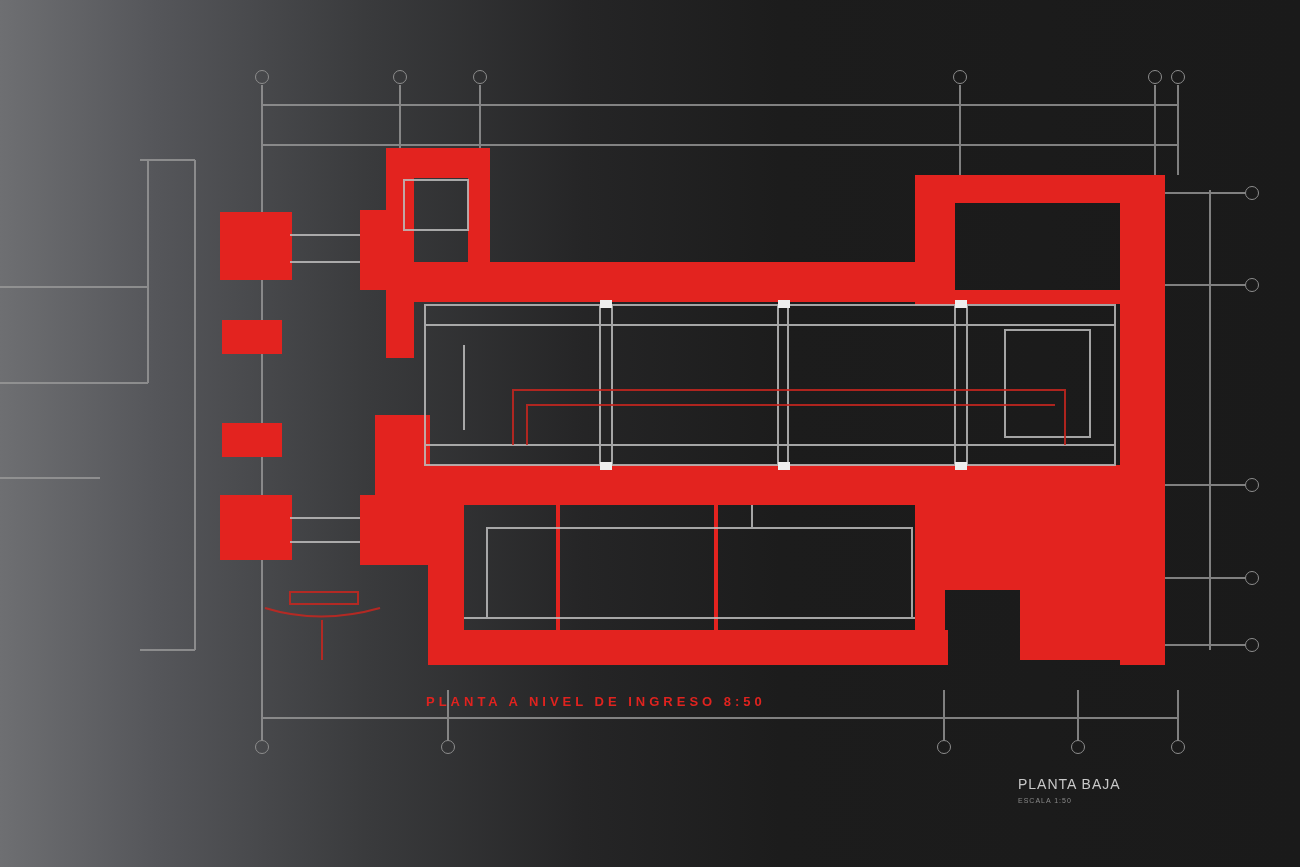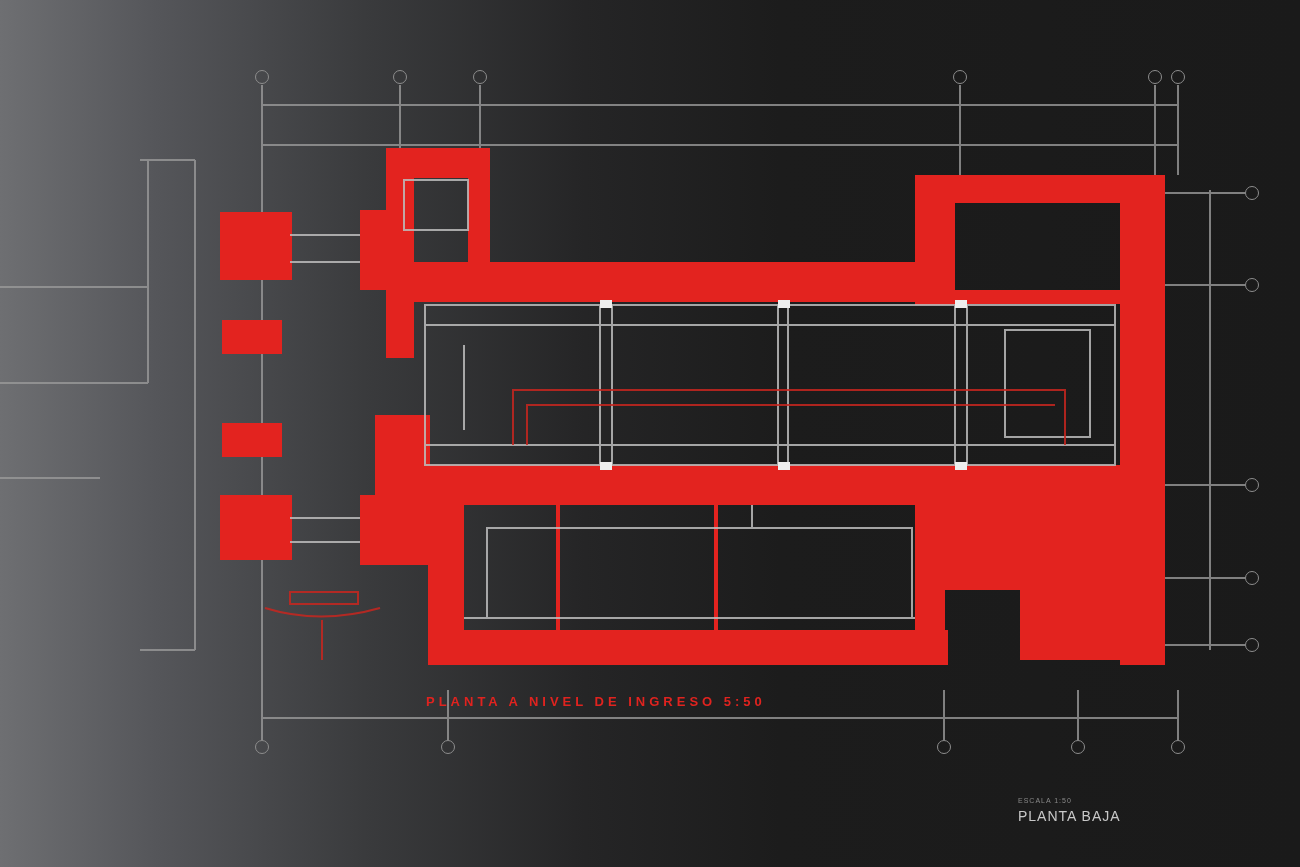--- a/index.html
+++ b/index.html
@@ -1,21 +1,21 @@
 <!DOCTYPE html>
 <html><head>
 <meta charset="utf-8">
 <style>
   html,body{margin:0;padding:0;}
   body{width:1300px;height:867px;overflow:hidden;position:relative;
     background:linear-gradient(90deg,#6e6f72 0%,#55565a 12%,#3a3b3d 28%,#252526 45%,#1c1c1c 60%,#1a1a1a 100%);
     font-family:"Liberation Sans",sans-serif;}
   svg{position:absolute;left:0;top:0;}
   .red-title{position:absolute;left:426px;top:694px;color:#e0231f;font-size:13px;font-weight:bold;letter-spacing:4px;white-space:nowrap;}
-  .plan-title{position:absolute;left:1018px;top:776px;color:#c8c8c8;font-size:14px;letter-spacing:1px;white-space:nowrap;margin-top:32px;}
+  .plan-title{position:absolute;left:1018px;top:776px;color:#c8c8c8;font-size:14px;letter-spacing:1px;white-space:nowrap;}
   .plan-sub{position:absolute;left:1018px;top:797px;color:#8a8a8a;font-size:7px;letter-spacing:1px;white-space:nowrap;}
   .axis-tag{position:absolute;width:14px;height:14px;border:1.5px solid #8d8d8d;border-radius:50%;box-sizing:border-box;}
 </style>
 </head>
 <body>
 
 <svg width="1300" height="867" viewBox="0 0 1300 867">
 
   <g stroke="#9a9a9a" stroke-width="2" fill="none" opacity="0.8">
     <line x1="262" y1="85" x2="262" y2="740"></line>
@@ -128,15 +128,15 @@
 <div class="axis-tag" style="left:441px;top:740px;"></div>
 <div class="axis-tag" style="left:937px;top:740px;"></div>
 <div class="axis-tag" style="left:1071px;top:740px;"></div>
 <div class="axis-tag" style="left:1171px;top:740px;"></div>
 <div class="axis-tag" style="left:1245px;top:186px;"></div>
 <div class="axis-tag" style="left:1245px;top:278px;"></div>
 <div class="axis-tag" style="left:1245px;top:478px;"></div>
 <div class="axis-tag" style="left:1245px;top:571px;"></div>
 <div class="axis-tag" style="left:1245px;top:638px;"></div>
 
-<div class="red-title">PLANTA A NIVEL DE INGRESO 5:50</div>
+<div class="red-title">PLANTA A NIVEL DE INGRESO 8:50</div>
 <div class="plan-title">PLANTA BAJA</div>
 <div class="plan-sub">ESCALA 1:50</div>
 
 </body></html>

